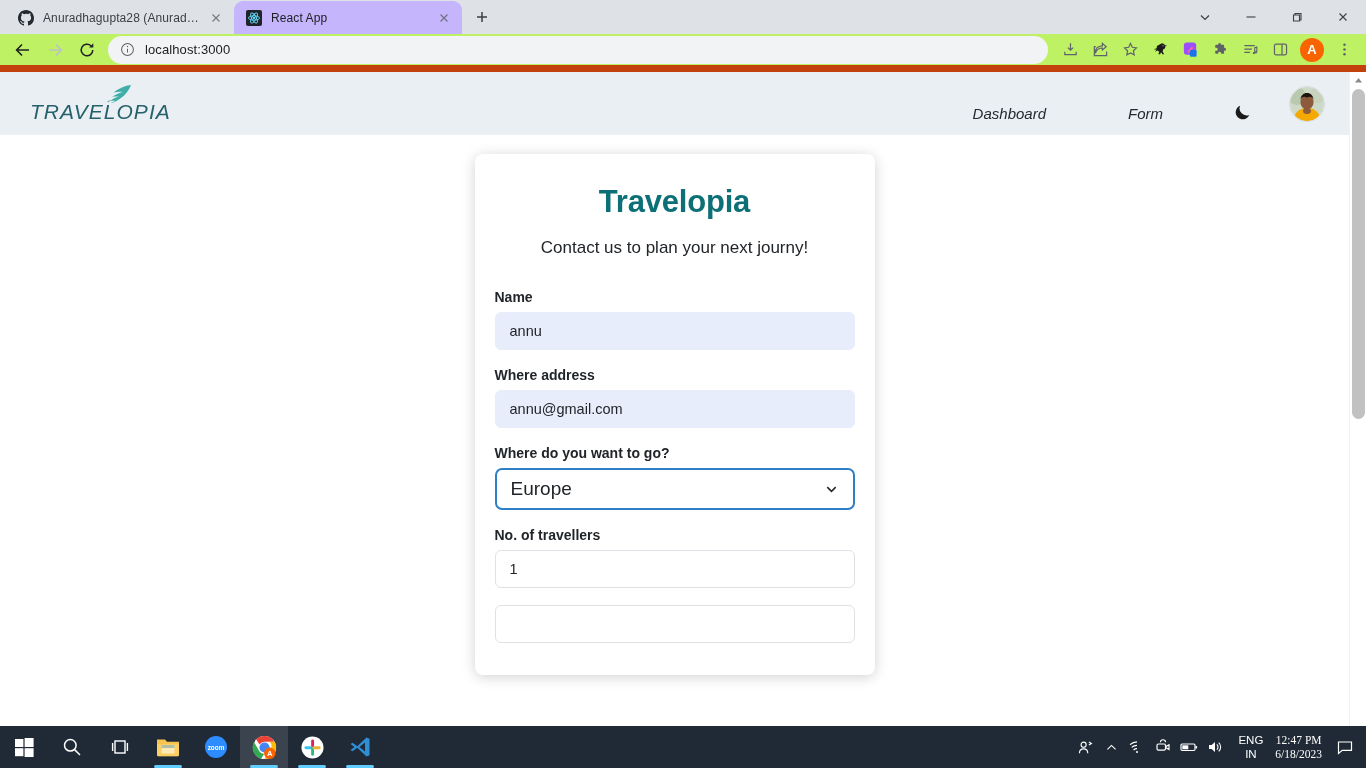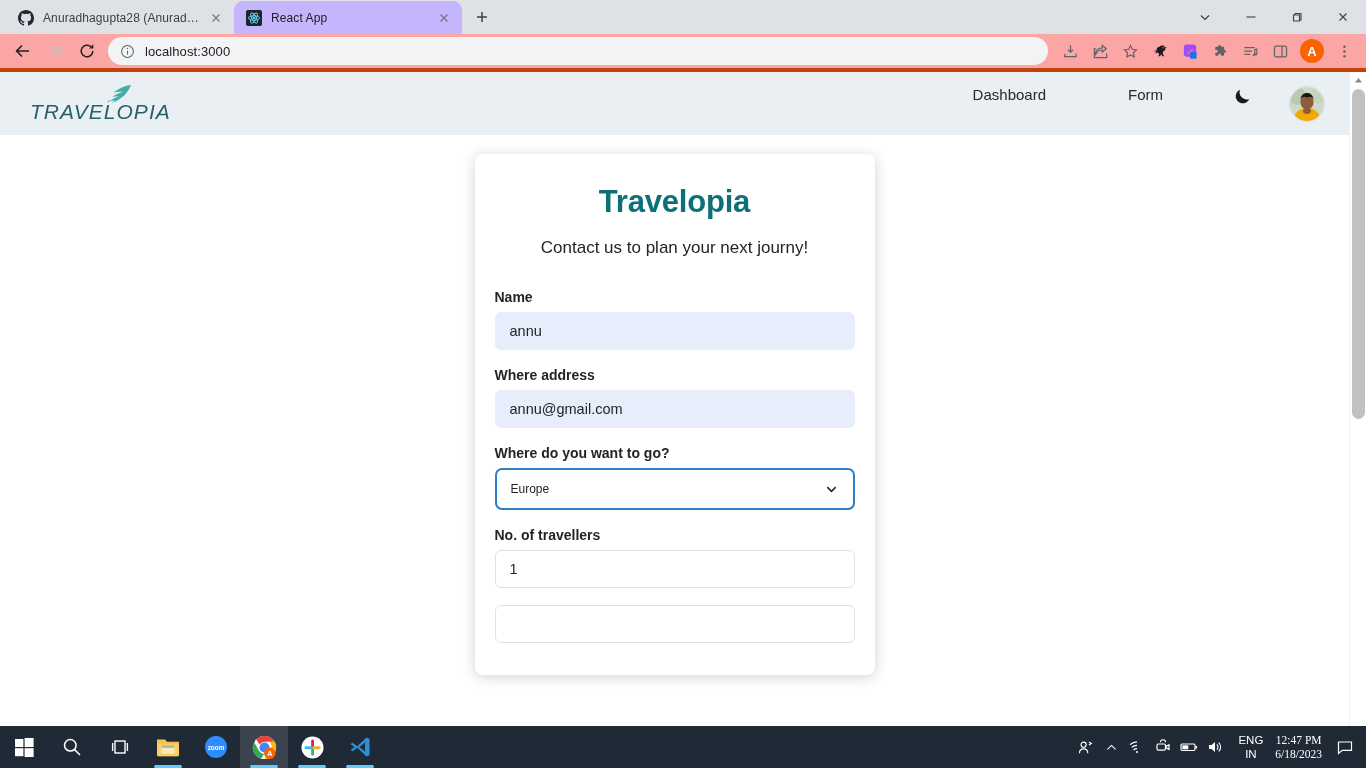--- a/index.html
+++ b/index.html
@@ -32,22 +32,22 @@
     text-overflow: ellipsis; font-size: 12px; letter-spacing: .1px;
   }
   .tab-close { width: 16px; height: 16px; flex: 0 0 16px; margin-left: 8px; opacity: .8; }
   .newtab-btn { width: 28px; height: 28px; margin: 0 0 3px 6px; display: flex; align-items: center; justify-content: center; }
 
   .wincontrols { position: absolute; right: 0; top: 0; height: 34px; display: flex; align-items: center; }
   .wc { width: 46px; height: 32px; display: flex; align-items: center; justify-content: center; }
 
   
   .toolbar {
-    height: 38px; background: #fca5a5; display: flex; align-items: center;
-    padding: 0 8px; gap: 2px; border-bottom: 4px solid #c2410c;
+    height: 38px; background: #bef264; display: flex; align-items: center;
+    padding: 0 8px; gap: 2px; border-bottom: 7px solid #c2410c;
   }
   .nav-btn { width: 30px; height: 30px; display: flex; align-items: center; justify-content: center; border-radius: 50%; }
   .omnibox {
     flex: 1 1 auto; height: 28px; background: #f1f3f4; border-radius: 14px;
     display: flex; align-items: center; padding: 0 12px; margin: 0 6px 0 4px;
     font-size: 13px; color: #202124; gap: 10px;
   }
   .omnibox .url { color: #202124; letter-spacing: .1px; }
   .omni-right { display: flex; align-items: center; gap: 2px; margin-left: auto; }
   .tb-icon { width: 28px; height: 28px; display: flex; align-items: center; justify-content: center; }
@@ -65,21 +65,21 @@
   .app-header {
     height: 63px; background: #eaeff4;
     display: flex; align-items: center; padding: 0 24px 0 30px;
   }
   .logo-wrap { display: flex; flex-direction: column; align-items: center; line-height: 1; }
   .logo-wing { height: 18px; margin-bottom: -2px; margin-left: 26px; }
   .logo-text {
     font-family: "Liberation Sans", sans-serif; font-style: italic;
     font-size: 21px; letter-spacing: 1px; color: #26616b; font-weight: 400;
   }
-  .nav { margin-left: auto; display: flex; align-items: flex-start; gap: 2px; }
+  .nav { margin-left: auto; display: flex; align-items: flex-end; gap: 2px; font-style: italic; }
   .nav-link { font-size: 15px; color: #23292e; padding: 0 40px; }
   .moon-btn { padding: 0 34px 0 28px; display: flex; align-items: center; }
   .nav-avatar {
     width: 36px; height: 36px; border-radius: 50%; overflow: hidden;
     border: 1px solid #d8dde2; flex: 0 0 36px;
   }
 
   
   .card-area { padding-top: 19px; display: flex; justify-content: center; }
   .card {
@@ -97,21 +97,21 @@
   .input {
     width: 100%; height: 38px; border: 1px solid #dee2e6; border-radius: 6px;
     padding: 0 14px; font-size: 14.5px; color: #212529;
     font-family: "Liberation Sans", sans-serif; background: #ffffff;
     display: flex; align-items: center;
   }
   .input.autofill { background: #e8edfb; border-color: #e8edfb; }
   .select-wrap { position: relative; }
   .select {
     width: 100%; height: 42px; border: 2px solid #2f7fc6; border-radius: 7px;
-    padding: 0 14px; font-size: 12px; color: #212529;
+    padding: 0 14px; font-size: 19px; color: #212529;
     display: flex; align-items: center; background: #ffffff;
   }
   .chev { position: absolute; right: 16px; top: 50%; transform: translateY(-50%); }
   .field-gap { margin-bottom: 17px; }
 
   
   .pscroll { width: 17px; height: 654px; background: #ffffff; border-left: 1px solid #f1f1f1; position: relative; }
   .pscroll-arrow { width: 17px; height: 17px; display: flex; align-items: center; justify-content: center; }
   .pscroll-thumb { position: absolute; top: 17px; left: 2px; width: 13px; height: 330px; background: #c1c1c1; border-radius: 7px; }
 

